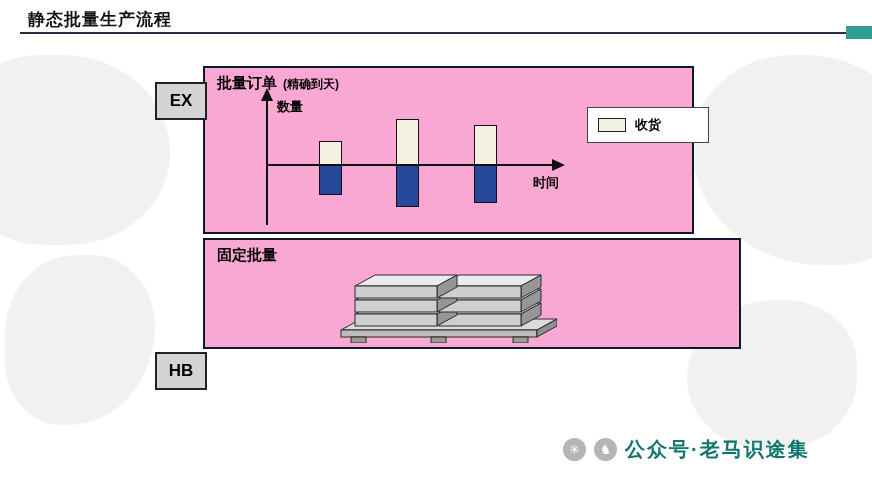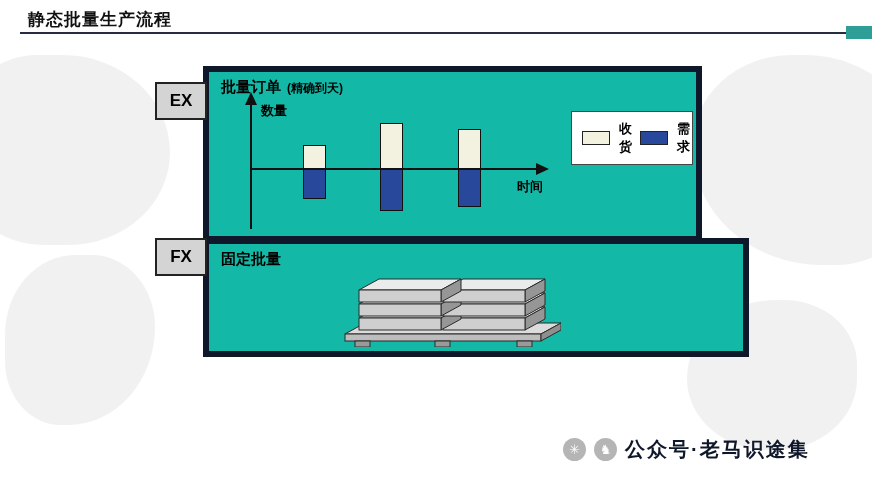--- a/index.html
+++ b/index.html
@@ -12,52 +12,52 @@
   .blob2{left:5px;top:255px;width:150px;height:170px;border-radius:50% 45% 62% 40%;}
   .blob3{right:-50px;top:55px;width:230px;height:210px;border-radius:46% 54% 40% 60%;}
   .blob4{right:15px;top:300px;width:170px;height:150px;border-radius:55% 45% 50% 50%;}
 
   .title{position:absolute;left:28px;top:8px;font-size:17px;font-weight:bold;color:#111;letter-spacing:1px;z-index:3;}
   .rule{position:absolute;left:20px;top:32px;right:0;height:2px;background:#262c42;z-index:3;}
   .rule .teal{position:absolute;right:0;top:-6px;width:26px;height:13px;background:#2f9e96;}
 
   .label-box{position:absolute;left:155px;width:48px;height:34px;background:#d4d4d4;border:2px solid #222;
              display:flex;align-items:center;justify-content:center;font-weight:bold;font-size:17px;color:#000;z-index:4;}
-  .panel{position:absolute;left:203px;width:487px;background:#14b8a6;border:6px solid #0f172a;z-index:3;}
+  .panel{position:absolute;left:203px;width:487px;background:#f9a8d4;border:2px solid #0f172a;z-index:3;}
   .panel-title{position:absolute;left:12px;top:6px;font-weight:bold;font-size:15px;color:#000;white-space:nowrap;}
   .panel-title .sub{font-size:12px;margin-left:6px;}
 
   #panel-ex{top:66px;height:164px;}
   #label-ex{top:82px;}
   #panel-fx{top:238px;height:107px;padding-left:47px;}
   #label-fx{top:238px;}
   #panel-hb{top:352px;height:110px;}
   #label-hb{top:352px;}
 
-  .chart-area{position:absolute;inset:0;}
+  .chart-area{position:absolute;inset:0;margin-left:20px;}
   .axes{position:absolute;left:0;top:0;}
   #bars{position:absolute;inset:0;}
   .bar{position:absolute;border:1px solid #111;box-sizing:border-box;}
   .axis-label{position:absolute;font-size:13px;font-weight:bold;color:#000;}
   #ylabel{left:52px;top:30px;}
   #xlabel{left:308px;top:106px;text-align:right;}
 
   .legend{position:absolute;left:362px;top:39px;width:122px;border:1px solid #444;background:#fff;
-          padding:8px 10px;display:flex;flex-direction:row;gap:8px;box-sizing:border-box;}
+          padding:8px 10px;display:flex;flex-direction:column;gap:8px;box-sizing:border-box;}
   .legend-row{display:flex;align-items:center;gap:9px;}
   .legend-swatch{width:28px;height:14px;border:1px solid #222;box-sizing:border-box;flex:none;}
   .legend-label{font-size:13px;font-weight:bold;color:#000;}
 
   .pallet-wrap{position:absolute;left:122px;top:8px;}
   .tank-wrap{position:absolute;left:182px;top:18px;}
 
   .watermark{position:absolute;left:563px;top:436px;display:flex;align-items:center;gap:8px;z-index:5;}
   .wm-icon{width:23px;height:23px;border-radius:50%;background:#b5b5b5;color:#fff;display:flex;
            align-items:center;justify-content:center;font-size:13px;line-height:1;}
-  .wm-text{font-size:20px;color:#0f172a;font-weight:bold;letter-spacing:2px;white-space:nowrap;}
+  .wm-text{font-size:20px;color:#0f766e;font-weight:bold;letter-spacing:2px;white-space:nowrap;}
 </style>
 </head>
 <body>
 
 <div class="slide">
 
   <div class="bg-blob blob1"></div>
   <div class="bg-blob blob2"></div>
   <div class="bg-blob blob3"></div>
   <div class="bg-blob blob4"></div>
@@ -87,29 +87,24 @@
           <div class="bar" style="left: 248.5px; top: 57px; width: 23px; height: 40px; background: rgb(243, 241, 224);"></div>
           <div class="bar" style="left: 248.5px; top: 97px; width: 23px; height: 38px; background: rgb(39, 72, 155);"></div>
         </div>
       <span class="axis-label" id="ylabel">数量</span>
       <span class="axis-label" id="xlabel">时间</span>
       <div class="legend">
         <div class="legend-row">
           <span class="legend-swatch" style="background: rgb(243, 241, 224);"></span>
           <span class="legend-label">收货</span>
         </div>
-        <div class="legend-row">
-          <span class="legend-swatch" style="background: rgb(39, 72, 155);"></span>
-          <span class="legend-label">需求</span>
-        </div>
       </div>
     </div>
   </div>
 
-  <div class="label-box" id="label-fx">FX</div>
   <div class="panel" id="panel-fx">
     <div class="panel-title">固定批量</div>
     <div class="pallet-wrap">
       <svg width="230" height="95" viewBox="0 0 230 95">
         <g stroke="#2b2b2b" stroke-width="1">
 
           <polygon points="14,82 210,82 230,71 34,71" fill="#dcdcdc"></polygon>
           <rect x="14" y="82" width="196" height="7" fill="#bdbdbd"></rect>
           <polygon points="210,82 230,71 230,78 210,89" fill="#8f8f8f"></polygon>
 
@@ -135,20 +130,21 @@
           <polygon points="194,38 214,27 214,39 194,50" fill="#969696"></polygon>
           <rect x="112" y="38" width="82" height="12" fill="#cfcfcf"></rect>
           <polygon points="28,38 110,38 130,27 48,27" fill="#ebebeb"></polygon>
           <polygon points="110,38 130,27 130,39 110,50" fill="#969696"></polygon>
           <rect x="28" y="38" width="82" height="12" fill="#cfcfcf"></rect>
         </g>
       </svg>
     </div>
   </div>
 
+  <div class="label-box" id="label-hb">HB</div>
 
   <div class="watermark">
     <span class="wm-icon">✳</span>
     <span class="wm-icon">♞</span>
     <span class="wm-text">公众号·老马识途集</span>
   </div>
 
 </div>
 
 </body></html>

